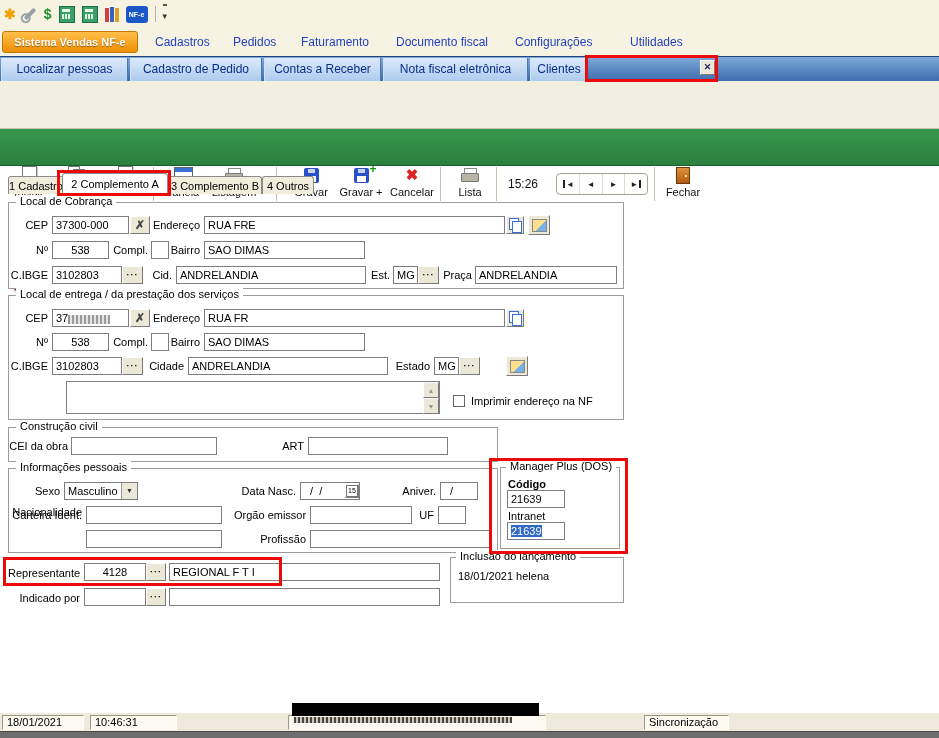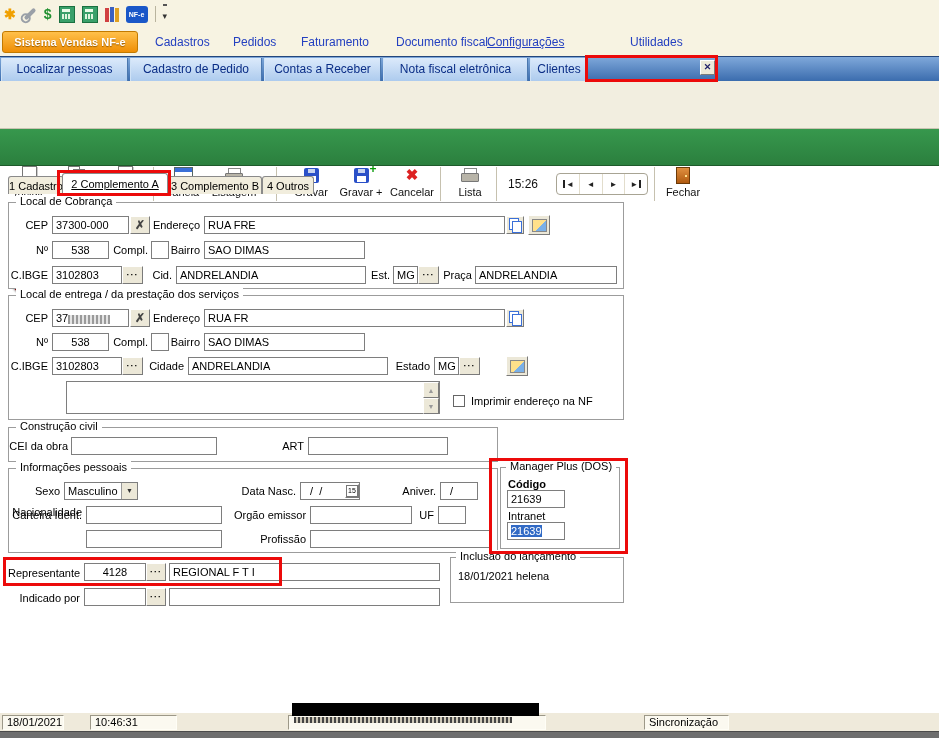--- a/index.html
+++ b/index.html
@@ -156,21 +156,21 @@
     <span class="tbi caretbox">▾</span>
   </div>
 </div>
 
 <div class="abs menubar">
   <div class="abs sysbtn">Sistema Vendas NF-e</div>
   <span class="abs mitem" style="left:155px;">Cadastros</span>
   <span class="abs mitem" style="left:233px;">Pedidos</span>
   <span class="abs mitem" style="left:301px;">Faturamento</span>
   <span class="abs mitem" style="left:396px;">Documento fiscal</span>
-  <span class="abs mitem" style="left:487px;text-decoration:underline;">Configurações</span>
+  <span class="abs mitem" style="left:515px;">Configurações</span>
   <span class="abs mitem" style="left:630px;">Utilidades</span>
 </div>
 
 <div class="abs tabstrip">
   <div class="dtab" style="left:130px;width:132px;">Cadastro de Pedido</div>
   <div class="dtab" style="left:1px;width:127px;">Localizar pessoas</div>
   <div class="dtab" style="left:264px;width:117px;">Contas a Receber</div>
   <div class="dtab" style="left:383px;width:145px;">Nota fiscal eletrônica</div>
   <div class="dtab" style="left:530px;width:58px;">Clientes</div>
 </div>
@@ -268,21 +268,21 @@
     <span>Fechar</span>
   </div>
 </div>
 
 <div class="abs gband">
   <div class="abs ball"></div>
   <div class="abs gtitle">Vendedor: 21639 - REGIONAL LIMA DUARTE / MG CPF: 019.151.757-71</div>
 </div>
 
 <div class="ftab" style="left:8px;top:176px;width:56px;height:18px;line-height:18px;">1 Cadastro</div>
-<div class="ftab active" style="left:62px;top:173px;width:106px;height:21px;line-height:21px;text-decoration:underline;">2 Complemento A</div>
+<div class="ftab active" style="left:62px;top:173px;width:106px;height:21px;line-height:21px;">2 Complemento A</div>
 <div class="ftab" style="left:168px;top:176px;width:94px;height:18px;line-height:18px;">3 Complemento B</div>
 <div class="ftab" style="left:262px;top:176px;width:52px;height:18px;line-height:18px;">4 Outros</div>
 
 <div class="grp" style="left:8px;top:202px;width:616px;height:87px;"></div>
 <span class="legend" style="left:16px;top:195px;">Local de Cobrança</span>
 <span class="lbl" style="left:8px;top:217px;width:40px;">CEP</span>
 <div class="inp" style="left:52px;top:216px;width:77px;">37300-000</div>
 <div class="btn" style="left:130px;top:216px;width:20px;height:18px;">
     <span class="cepx">✗</span>
   </div>
@@ -395,21 +395,21 @@
 <span class="lbl" style="left:8px;top:590px;width:72px;">Indicado por</span>
 <div class="inp center" style="left:84px;top:588px;width:62px;"></div>
 <div class="btn dots" style="left:146px;top:588px;width:20px;height:18px;">···</div>
 <div class="inp" style="left:169px;top:588px;width:271px;"></div>
 
 <div class="grp" style="left:450px;top:557px;width:174px;height:46px;"></div>
 <span class="legend" style="left:456px;top:550px;">Inclusão do lançamento</span>
 <span class="llbl" style="left:458px;top:568px;">18/01/2021 helena</span>
 
 <div class="abs statusbar">
-  <div class="spanel" style="left:2px;top:2px;width:62px;height:15px;">18/01/2021</div>
+  <div class="spanel" style="left:2px;top:2px;width:82px;height:15px;">18/01/2021</div>
   <div class="spanel" style="left:90px;top:2px;width:87px;height:15px;">10:46:31</div>
   <div class="spanel" style="left:288px;top:2px;width:258px;height:15px;"></div>
   <div class="spanel" style="left:644px;top:2px;width:85px;height:15px;">Sincronização</div>
 </div>
 <div class="redact" style="left:292px;top:703px;width:247px;height:13px;"></div>
 <div class="fuzzytext" style="left:294px;top:717px;width:218px;"></div>
 
 <div class="abs bottomstrip"></div>
 
 <div class="anno" style="left:585px;top:55px;width:133px;height:27px;"></div>

